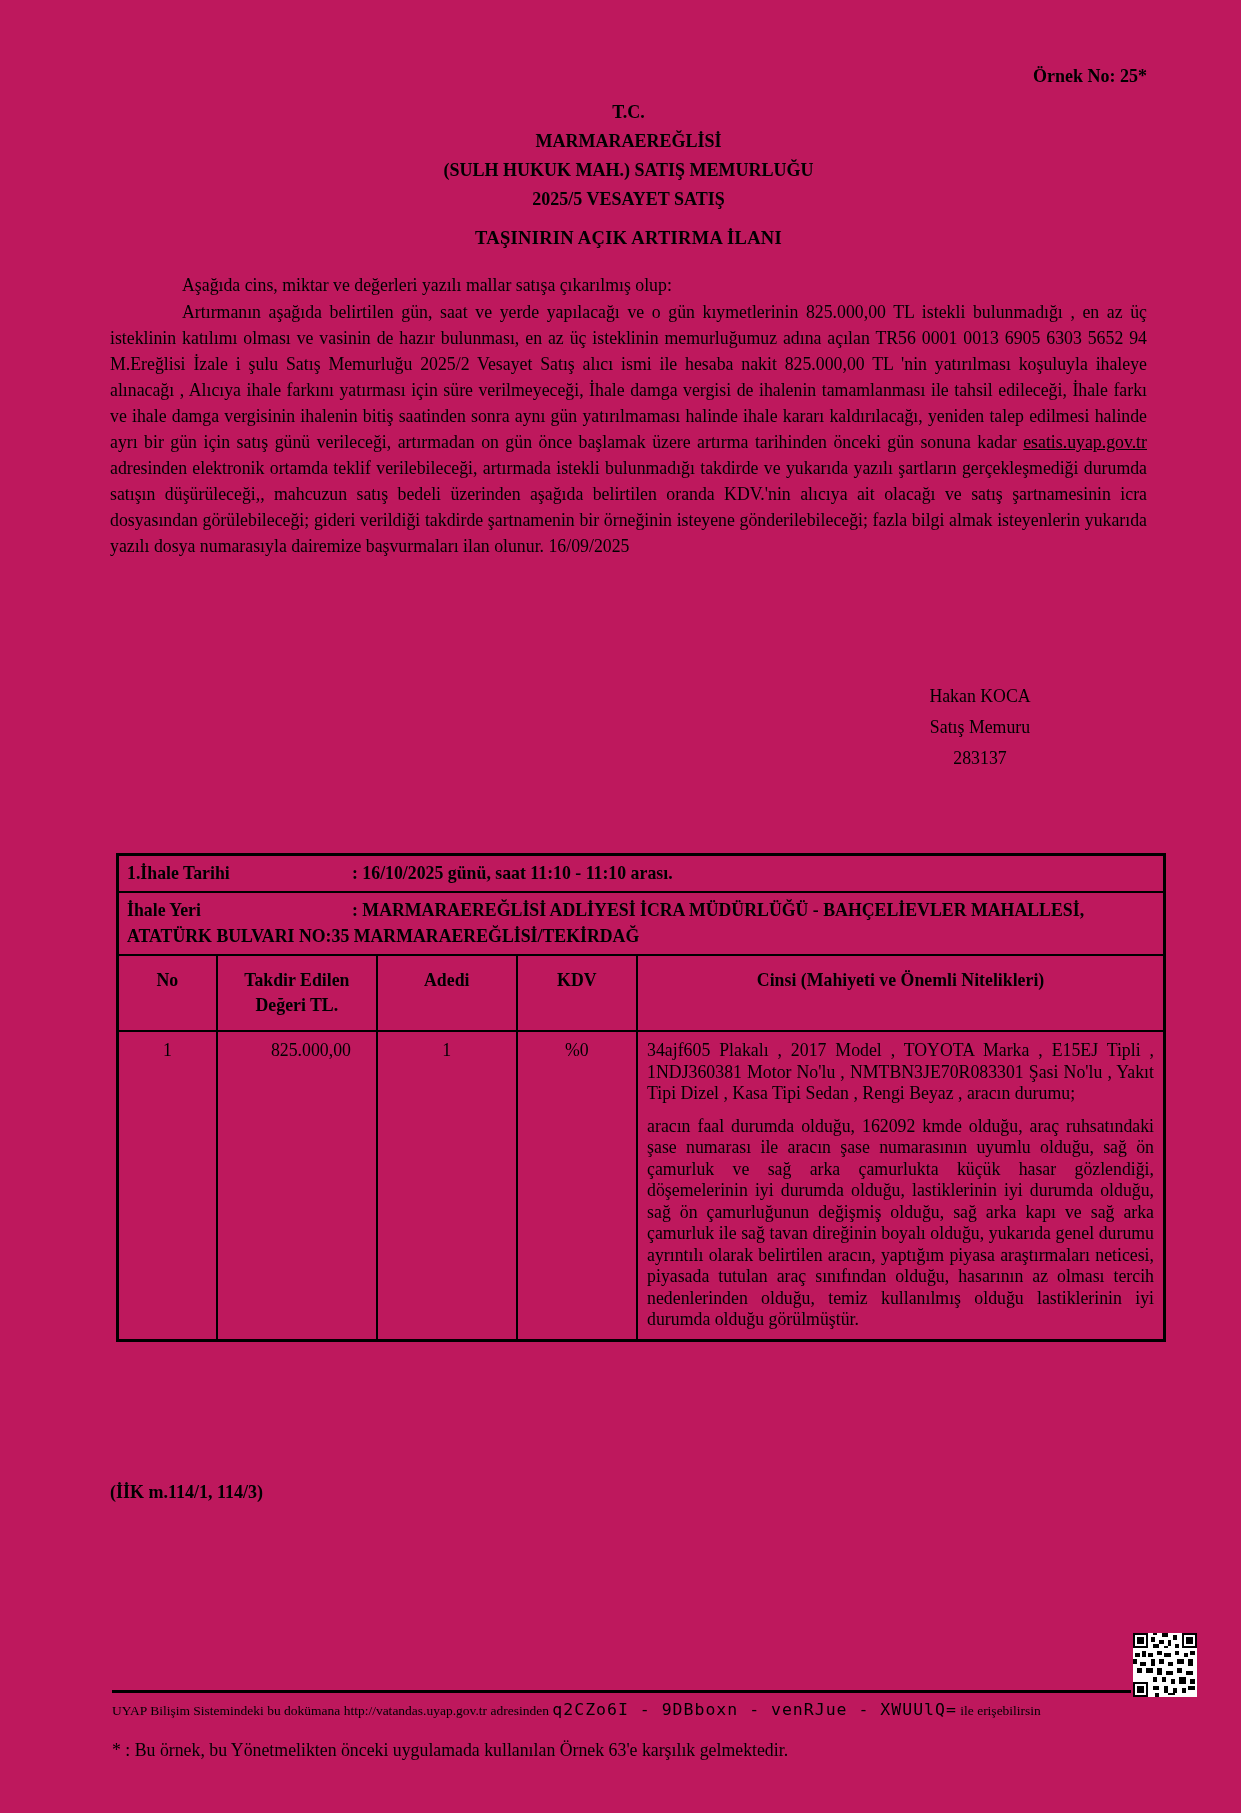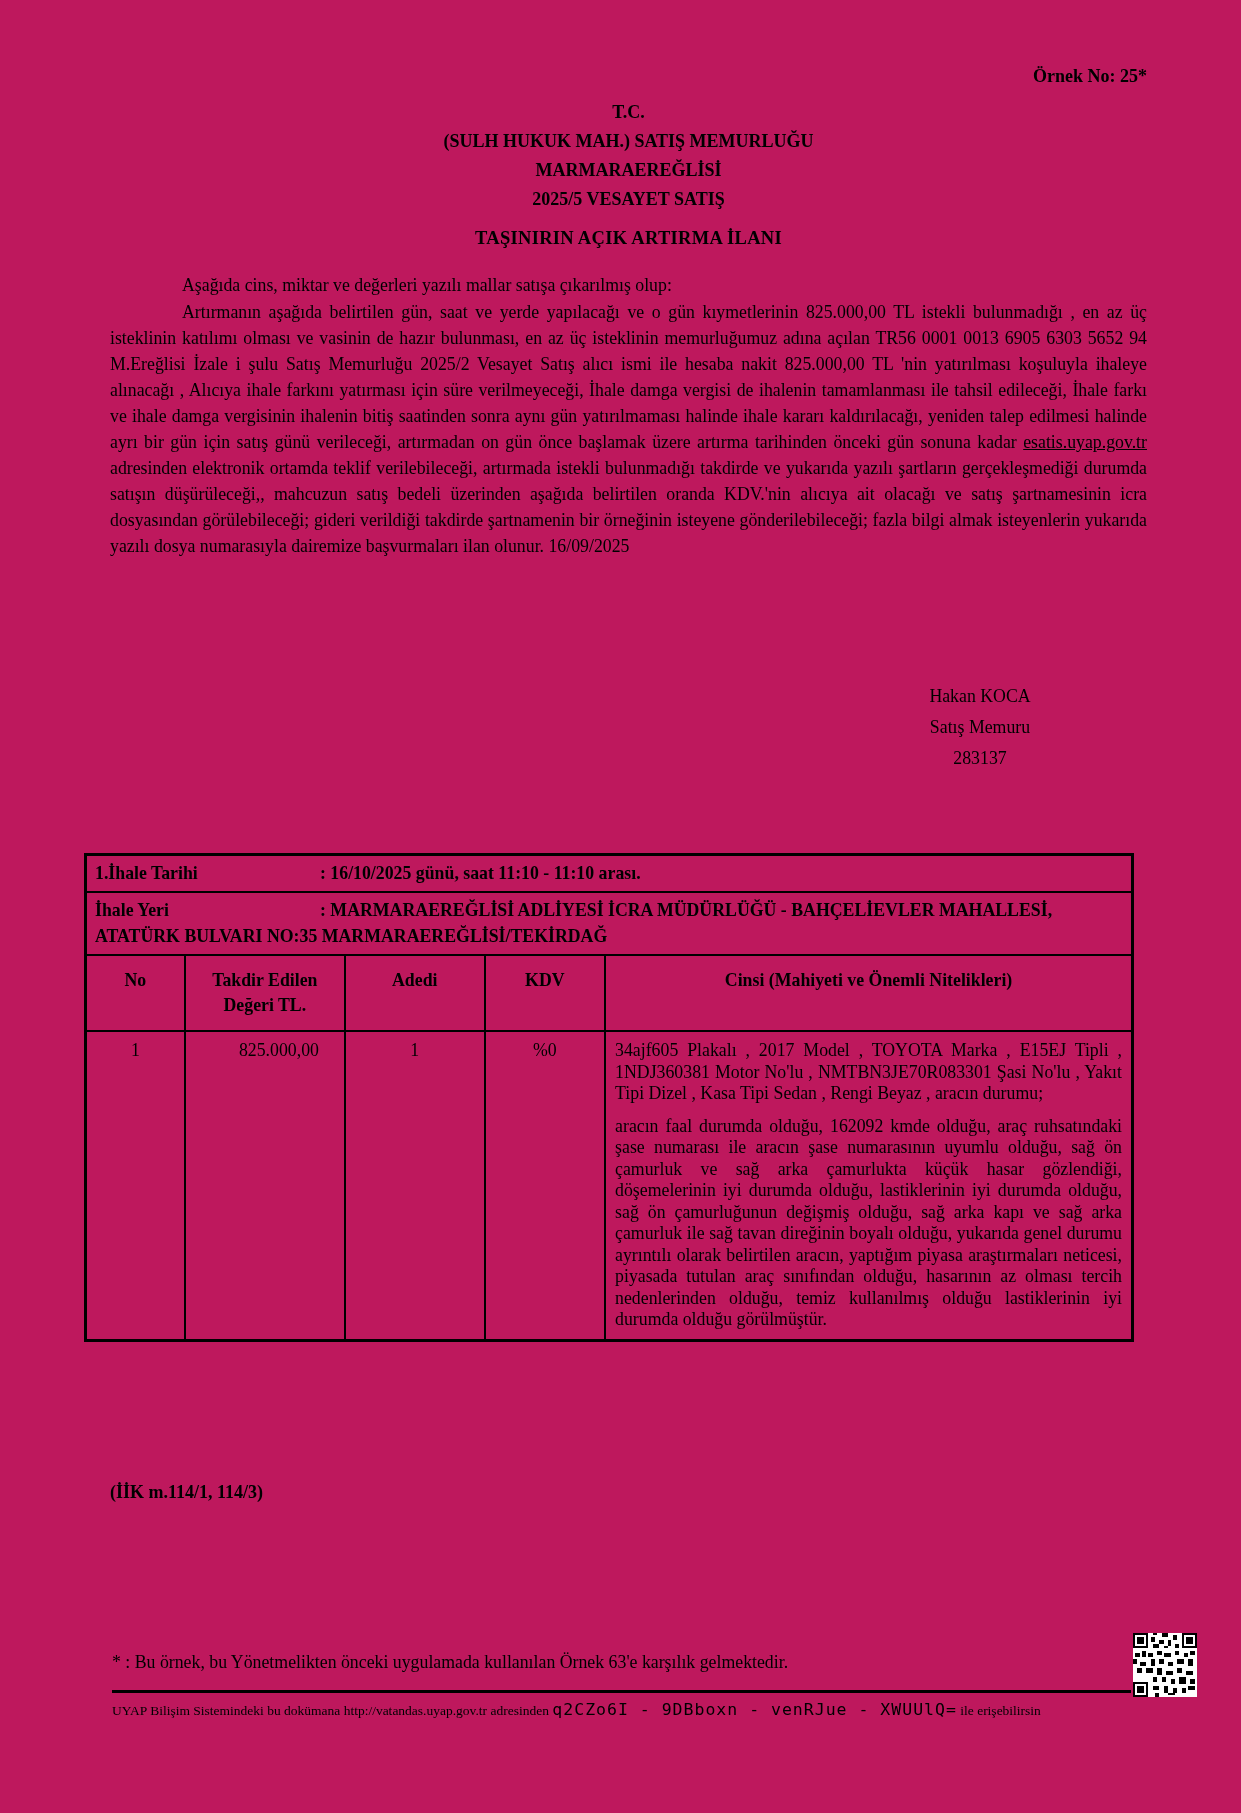--- a/index.html
+++ b/index.html
@@ -13,52 +13,52 @@
     font-weight:bold;font-size:18px;line-height:29px;}
   .doc-title{position:absolute;top:228px;left:110px;width:1037px;text-align:center;
     font-weight:bold;font-size:18.5px;letter-spacing:.3px;}
   .bodytext{position:absolute;top:272px;left:110px;width:1037px;
     font-size:17.8px;line-height:26px;}
   .bodytext p{margin:0;text-indent:72px;}
   .bodytext .main{text-align:justify;margin-top:1px;}
   .esatis{font-weight:normal;text-decoration:underline;}
   .sig{position:absolute;top:681px;left:830px;width:300px;text-align:center;
     font-size:17.8px;line-height:31px;}
-  .tbl-wrap{position:absolute;top:853px;left:84px;width:1050px;}
+  .tbl-wrap{position:absolute;top:853px;left:116px;width:1050px;}
   table.tbl{border-collapse:collapse;width:1050px;border:3px solid #000;
     font-size:17.8px;}
   table.tbl td,table.tbl th{border:2px solid #000;vertical-align:top;color:#000;}
   .inforow td{font-weight:bold;padding:4px 8px 5px 8px;line-height:26px;}
   .inf-lbl{display:inline-block;width:225px;}
   th.colhead{font-weight:bold;text-align:center;padding:12px 4px;line-height:25px;vertical-align:middle;}
   .c-no{width:93px;} .c-val{width:153px;} .c-adet{width:135px;} .c-kdv{width:115px;} .c-desc{width:538px;}
   .datarow td{padding:8px 9px;line-height:21.5px;font-weight:normal;}
   .datarow .t-center{text-align:center;}
   .datarow .t-right{text-align:right;padding-right:25px;}
   .desc p{margin:0 0 0 0;text-align:justify;}
   .desc p + p{margin-top:11px;}
   .iik{position:absolute;top:1482px;left:110px;font-weight:bold;font-size:18px;}
-  .star{position:absolute;top:1652px;left:112px;width:1000px;font-size:17.8px;}
+  .star{position:absolute;top:1740px;left:112px;width:1000px;font-size:17.8px;}
   .rule{position:absolute;top:1690px;left:112px;width:1019px;height:3px;background:#000;}
   .uyap{position:absolute;top:1700px;left:112px;width:1010px;font-size:13.5px;
     white-space:nowrap;}
   .uyap .code{font-family:"DejaVu Sans Mono",monospace;font-size:16.5px;letter-spacing:1px;}
   .qr{position:absolute;top:1633px;left:1133px;width:64px;height:64px;}
 </style>
 </head>
 <body>
 
 <div class="page">
 
   <div class="ornek">Örnek No: 25*</div>
 
   <div class="hdr">
     <div>T.C.</div>
+    <div>MARMARAEREĞLİSİ</div>
     <div>(SULH HUKUK MAH.) SATIŞ MEMURLUĞU</div>
-    <div>MARMARAEREĞLİSİ</div>
     <div>2025/5 VESAYET SATIŞ</div>
   </div>
 
   <div class="doc-title">TAŞINIRIN AÇIK ARTIRMA İLANI</div>
 
   <div class="bodytext">
     <p>Aşağıda cins, miktar ve değerleri yazılı mallar satışa çıkarılmış olup:</p>
     <p class="main"><span>Artırmanın aşağıda belirtilen gün, saat ve yerde yapılacağı ve o gün kıymetlerinin  825.000,00 TL istekli bulunmadığı , en az üç isteklinin katılımı olması ve vasinin de hazır bulunması,  en az üç isteklinin memurluğumuz adına açılan TR56 0001 0013 6905 6303 5652 94 M.Ereğlisi İzale i şulu Satış Memurluğu 2025/2 Vesayet Satış  alıcı ismi ile hesaba nakit 825.000,00 TL 'nin yatırılması koşuluyla ihaleye alınacağı , Alıcıya ihale farkını yatırması için süre verilmeyeceği,  İhale damga vergisi de ihalenin tamamlanması ile tahsil edileceği, İhale farkı ve ihale damga vergisinin ihalenin bitiş saatinden sonra aynı gün yatırılmaması halinde ihale kararı kaldırılacağı, yeniden talep edilmesi halinde ayrı bir gün için satış günü verileceği, artırmadan on gün önce başlamak üzere artırma tarihinden önceki gün sonuna kadar </span><span class="esatis">esatis.uyap.gov.tr</span><span> adresinden elektronik ortamda teklif verilebileceği,  artırmada istekli bulunmadığı takdirde ve yukarıda yazılı şartların gerçekleşmediği durumda satışın düşürüleceği,, mahcuzun satış bedeli üzerinden aşağıda belirtilen oranda KDV.'nin alıcıya ait olacağı ve satış şartnamesinin icra dosyasından görülebileceği; gideri verildiği takdirde şartnamenin bir örneğinin isteyene gönderilebileceği; fazla bilgi almak isteyenlerin yukarıda yazılı dosya numarasıyla dairemize başvurmaları ilan olunur. 16/09/2025</span></p>
   </div>
 

